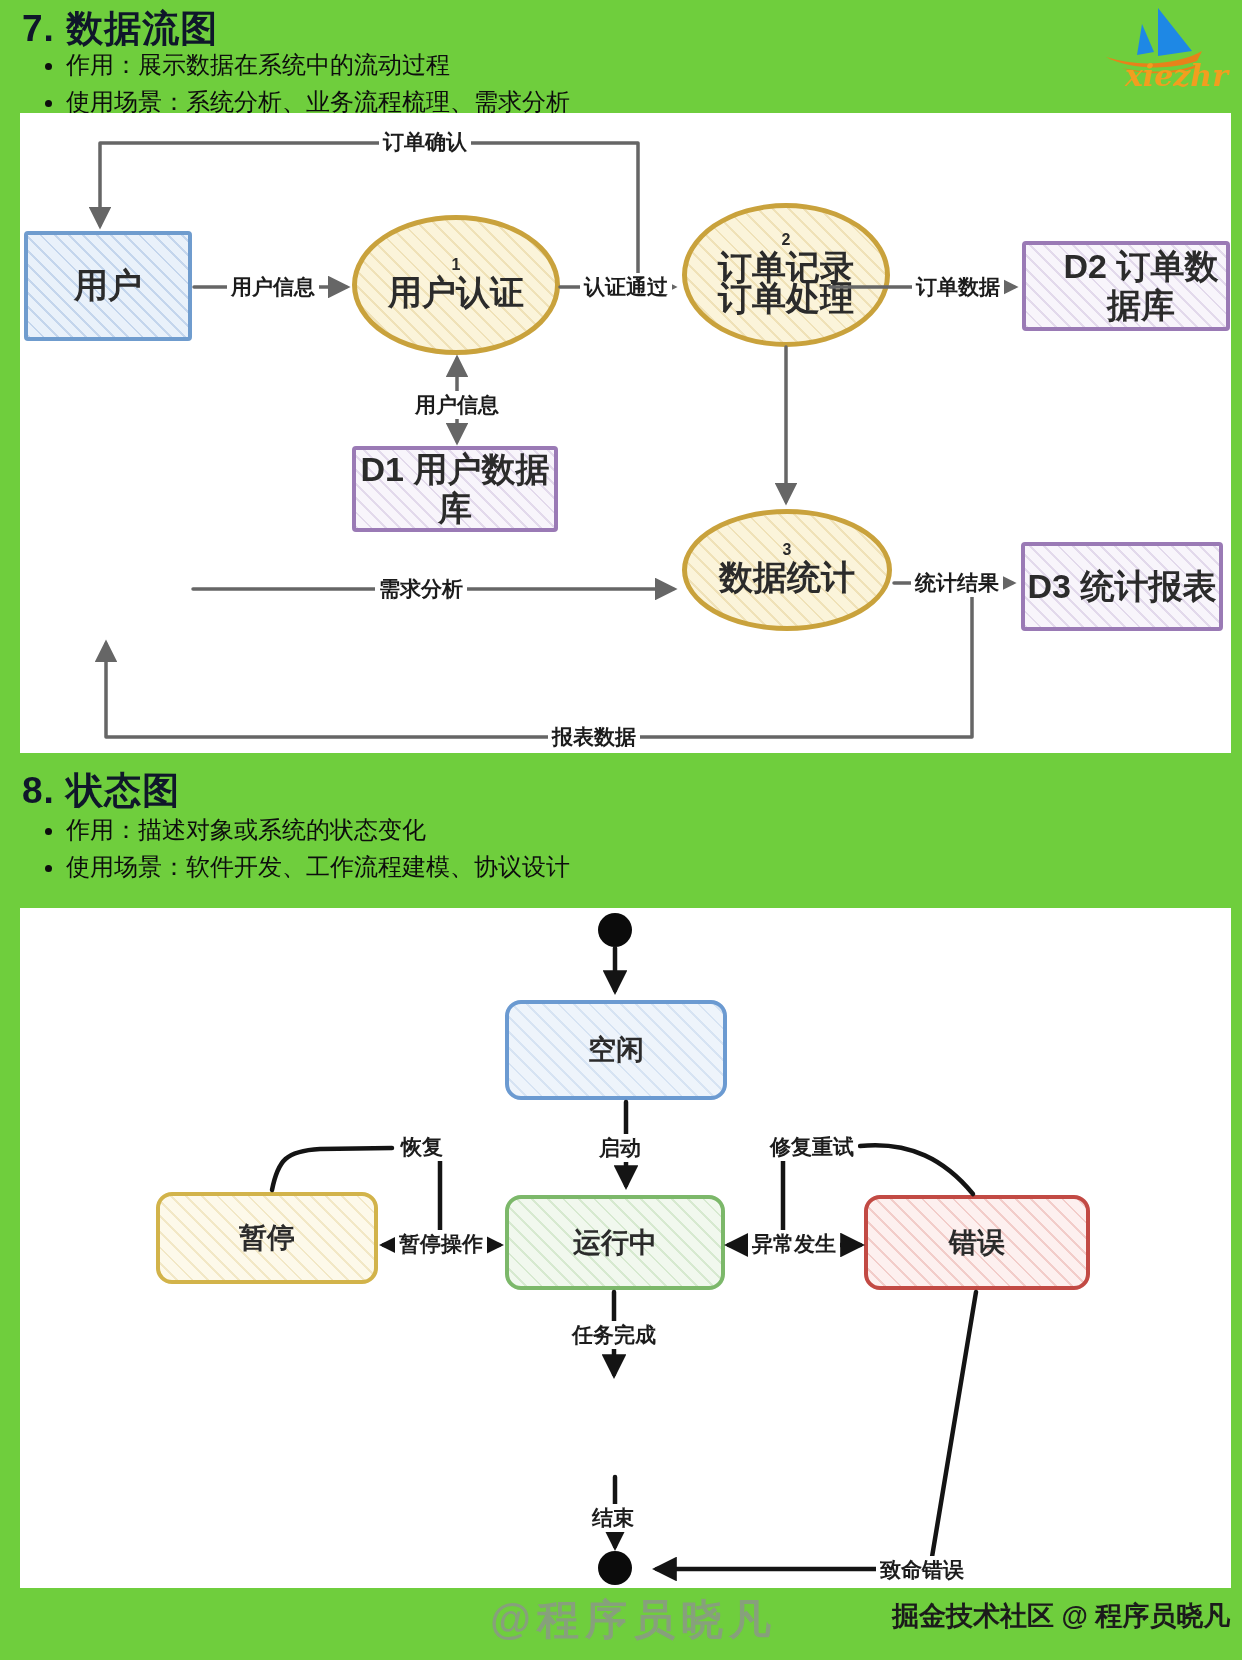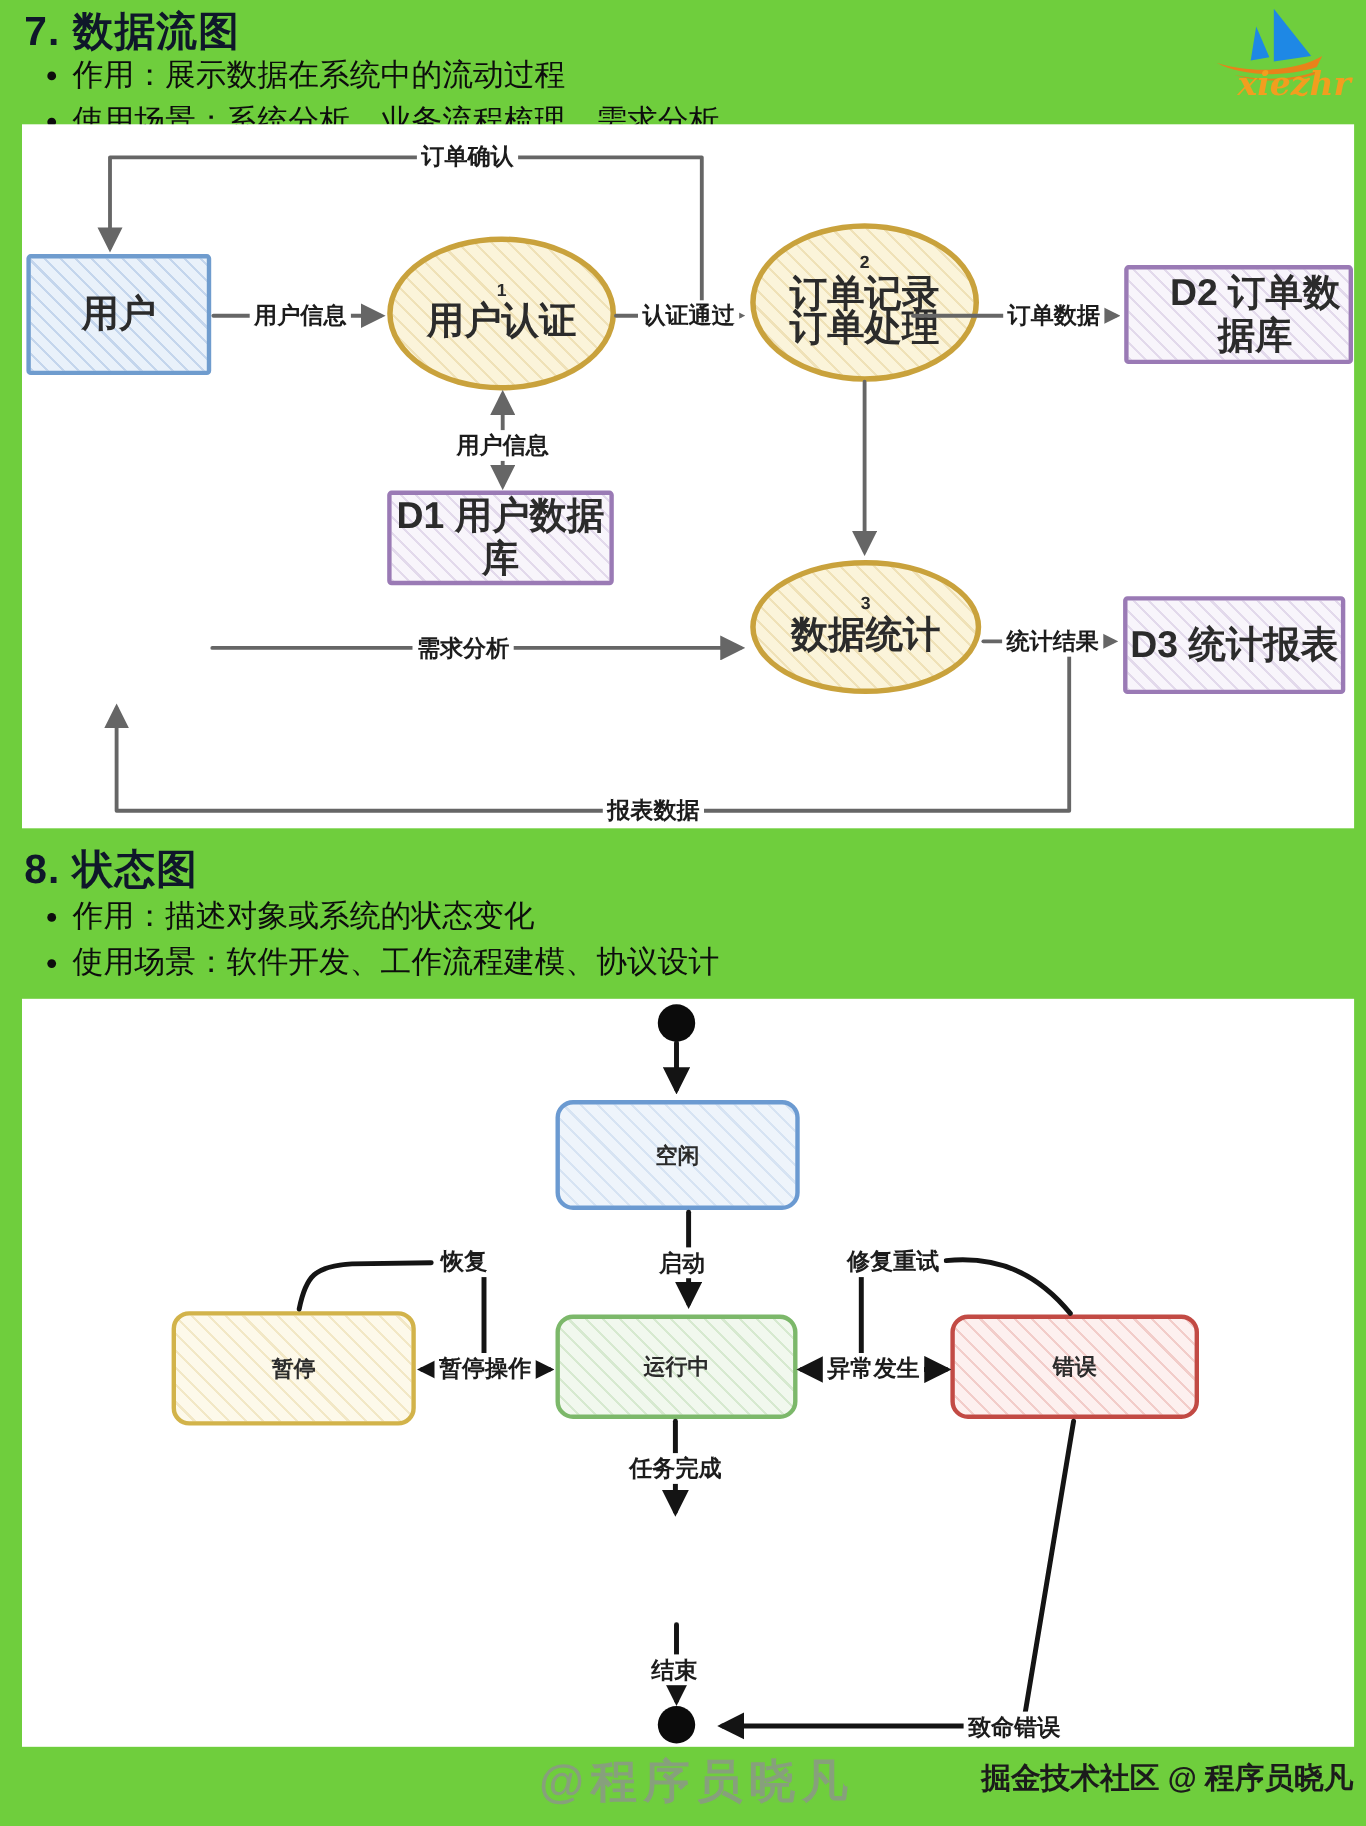--- a/index.html
+++ b/index.html
@@ -5,32 +5,32 @@
   html,body{margin:0;padding:0;}
   body{
     width:1242px;height:1660px;position:relative;overflow:hidden;
     background:#6fce3d;
     font-family:"Liberation Sans","DejaVu Sans",sans-serif;
     color:#111;
   }
   .abs{position:absolute;}
   .panel{position:absolute;left:20px;background:#ffffff;}
   .sec-title{position:absolute;left:22px;font-size:37px;font-weight:bold;color:#0f172a;letter-spacing:1px;}
-  .sec-bullets{position:absolute;left:40px;margin:0;padding-left:26px;font-size:28px;color:#0d0d0d;}
+  .sec-bullets{position:absolute;left:40px;margin:0;padding-left:26px;font-size:24px;color:#0d0d0d;}
   .sec-bullets li{margin:0 0 7px 0;line-height:1.25;}
   
   .node{position:absolute;display:flex;flex-direction:column;align-items:center;justify-content:center;
         box-sizing:border-box;text-align:center;font-weight:600;color:#2b2b2b;z-index:1;}
   .rect-blue{border:4px solid #6f9cce;border-radius:4px;background-color:#e9f1fa;
     background-image:repeating-linear-gradient(45deg,rgba(110,150,205,0.30) 0 2px,transparent 2px 10px);}
   .rect-purple{border:4px solid #9a7ab5;border-radius:4px;background-color:#f8f5fb;
     background-image:repeating-linear-gradient(45deg,rgba(150,120,180,0.22) 0 2px,transparent 2px 10px);}
   .ellipse{border:5px solid #c9a23c;border-radius:50%;background-color:#fbf4da;
     background-image:repeating-linear-gradient(45deg,rgba(205,170,80,0.25) 0 2px,transparent 2px 11px);}
-  .state{border:4px solid;border-radius:16px;font-size:20px;}
+  .state{border:4px solid;border-radius:16px;font-size:28px;}
   .st-blue{border-color:#6b9ad1;background-color:#eef4fb;
     background-image:repeating-linear-gradient(45deg,rgba(120,160,210,0.20) 0 2px,transparent 2px 11px);}
   .st-yellow{border-color:#d2b34a;background-color:#fdf9ea;
     background-image:repeating-linear-gradient(45deg,rgba(210,180,90,0.25) 0 2px,transparent 2px 11px);}
   .st-green{border-color:#7cb86a;background-color:#f1f8ee;
     background-image:repeating-linear-gradient(45deg,rgba(120,180,100,0.22) 0 2px,transparent 2px 11px);}
   .st-red{border-color:#c24a44;background-color:#fdf0ef;
     background-image:repeating-linear-gradient(45deg,rgba(210,100,90,0.25) 0 2px,transparent 2px 11px);}
   .st-purple{border-color:#9b7cb8;background-color:#f8f5fb;
     background-image:repeating-linear-gradient(45deg,rgba(150,120,180,0.20) 0 2px,transparent 2px 11px);}
@@ -132,21 +132,21 @@
 </ul>
 
 <div class="panel" style="top:908px;width:1211px;height:680px;">
 
   <div class="dot" style="left:578px;top:5px;width:34px;height:34px;"></div>
   <div class="dot" style="left:578px;top:643px;width:34px;height:34px;"></div>
 
   <div class="node state st-blue" style="left:485px;top:92px;width:222px;height:100px;">
     <span>空闲</span>
   </div>
-  <div class="node state st-yellow" style="left:136px;top:284px;width:222px;height:104px;">
+  <div class="node state st-yellow" style="left:136px;top:284px;width:222px;height:92px;">
     <span>暂停</span>
   </div>
   <div class="node state st-green" style="left:485px;top:287px;width:220px;height:95px;">
     <span>运行中</span>
   </div>
   <div class="node state st-red" style="left:844px;top:287px;width:226px;height:95px;">
     <span>错误</span>
   </div>
 
   <svg class="edges" width="1211" height="680">

